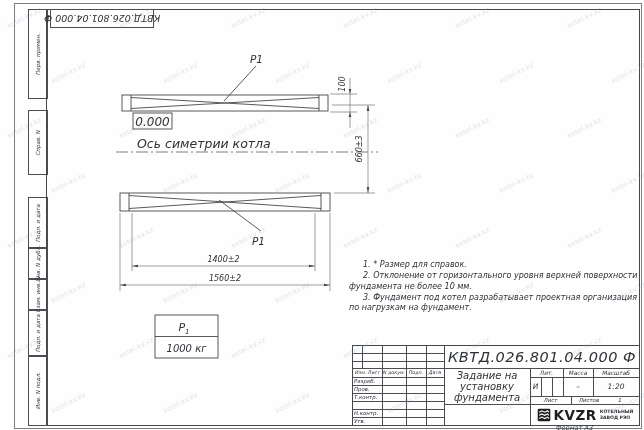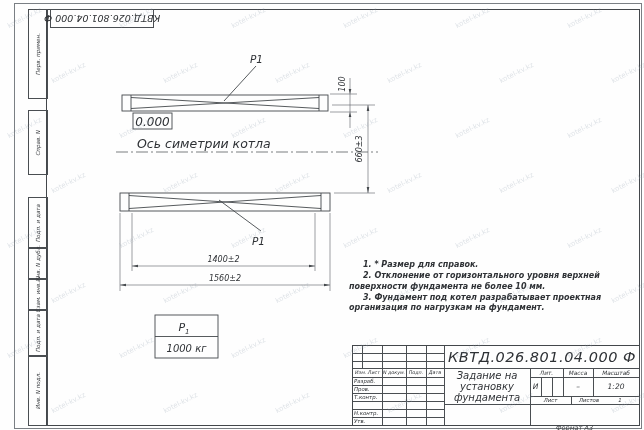--- a/index.html
+++ b/index.html
@@ -16,21 +16,21 @@
   .mbox span{writing-mode:vertical-rl;transform:rotate(180deg);font-size:5.6px;
              font-style:italic;color:#3a3d40;white-space:nowrap;}
   
   #stamp-box{left:50px;top:9px;width:102px;height:17px;border:1px solid #4a4e52;
              display:flex;align-items:center;justify-content:center;}
   #stamp-box span{display:inline-block;transform:rotate(180deg);font-size:9.5px;
                   font-style:italic;white-space:nowrap;color:#303336;}
   
   #notes{left:349px;top:260px;width:291px;}
   #notes p{margin:0 0 1px 0;font-size:8px;font-style:italic;line-height:10.3px;
-           color:#2e3135;text-indent:14px;font-weight:bold;}
+           color:#2e3135;text-indent:14px;}
   
   #tb{left:352px;top:345px;width:286px;height:79px;border-left:1px solid #43474b;
       border-top:1px solid #43474b;background:rgba(255,255,255,.0);}
   .tbtxt{position:absolute;display:flex;align-items:center;justify-content:center;
          font-style:italic;color:#2e3135;text-align:center;}
   .lft{justify-content:flex-start;text-align:left;}
   #fmt{left:556px;top:423.5px;width:80px;font-size:6.5px;font-style:italic;color:#3a3d40;}
   
   .wm{position:absolute;font-size:7px;color:#93a1b0;opacity:.30;transform:rotate(-27deg);
       white-space:nowrap;pointer-events:none;z-index:6;}
@@ -184,20 +184,33 @@
     <div class="tbtxt" style="left:177px;top:31px;width:11px;height:19px;font-size:7.5px;">И</div>
     <div class="tbtxt" style="left:210px;top:31px;width:30px;height:19px;font-size:7.5px;">–</div>
     <div class="tbtxt" style="left:240px;top:31px;width:46px;height:19px;font-size:7.5px;">1:20</div>
 
     <div class="tbtxt" style="left:177px;top:50px;width:41px;height:8px;font-size:5.4px;">Лист</div>
     <div class="tbtxt" style="left:218px;top:50px;width:36px;height:8px;font-size:5.4px;">Листов</div>
     <div class="tbtxt" style="left:252px;top:50px;width:30px;height:8px;font-size:5.4px;">1</div>
 
     <div class="tbtxt" style="left:93px;top:22px;width:82px;height:36px;font-size:10px;line-height:11px;">Задание на установку фундамента</div>
 
+    <div class="abs" style="left:178px;top:58px;width:108px;height:21px;display:flex;align-items:center;justify-content:center;gap:3px;">
+      <svg width="14" height="14" viewBox="0 0 20 20">
+        <rect x="1" y="1" width="18" height="18" rx="2" fill="#1b1d1f"></rect>
+        <polyline points="3,6 7,4 11,6 15,4 17,6" stroke="#ffffff" stroke-width="1.6" fill="none"></polyline>
+        <polyline points="3,10.5 7,8.5 11,10.5 15,8.5 17,10.5" stroke="#ffffff" stroke-width="1.6" fill="none"></polyline>
+        <polyline points="3,15 7,13 11,15 15,13 17,15" stroke="#ffffff" stroke-width="1.6" fill="none"></polyline>
+      </svg>
+      <span style="font-weight:bold;font-size:13.5px;color:#1b1d1f;letter-spacing:.5px;">KVZR</span>
+      <span style="display:flex;flex-direction:column;font-size:4.6px;font-weight:bold;color:#2e3135;line-height:5.4px;text-align:left;">
+        <span>КОТЕЛЬНЫЙ</span>
+        <span>ЗАВОД РЭП</span>
+      </span>
+    </div>
   </div>
 
   <div class="abs" id="fmt">Формат А3</div>
 
 <span class="wm" style="left: 6px; top: 14px;">kotel-kv.kz</span>
     <span class="wm" style="left: 118px; top: 14px;">kotel-kv.kz</span>
     <span class="wm" style="left: 230px; top: 14px;">kotel-kv.kz</span>
     <span class="wm" style="left: 342px; top: 14px;">kotel-kv.kz</span>
     <span class="wm" style="left: 454px; top: 14px;">kotel-kv.kz</span>
     <span class="wm" style="left: 566px; top: 14px;">kotel-kv.kz</span>

